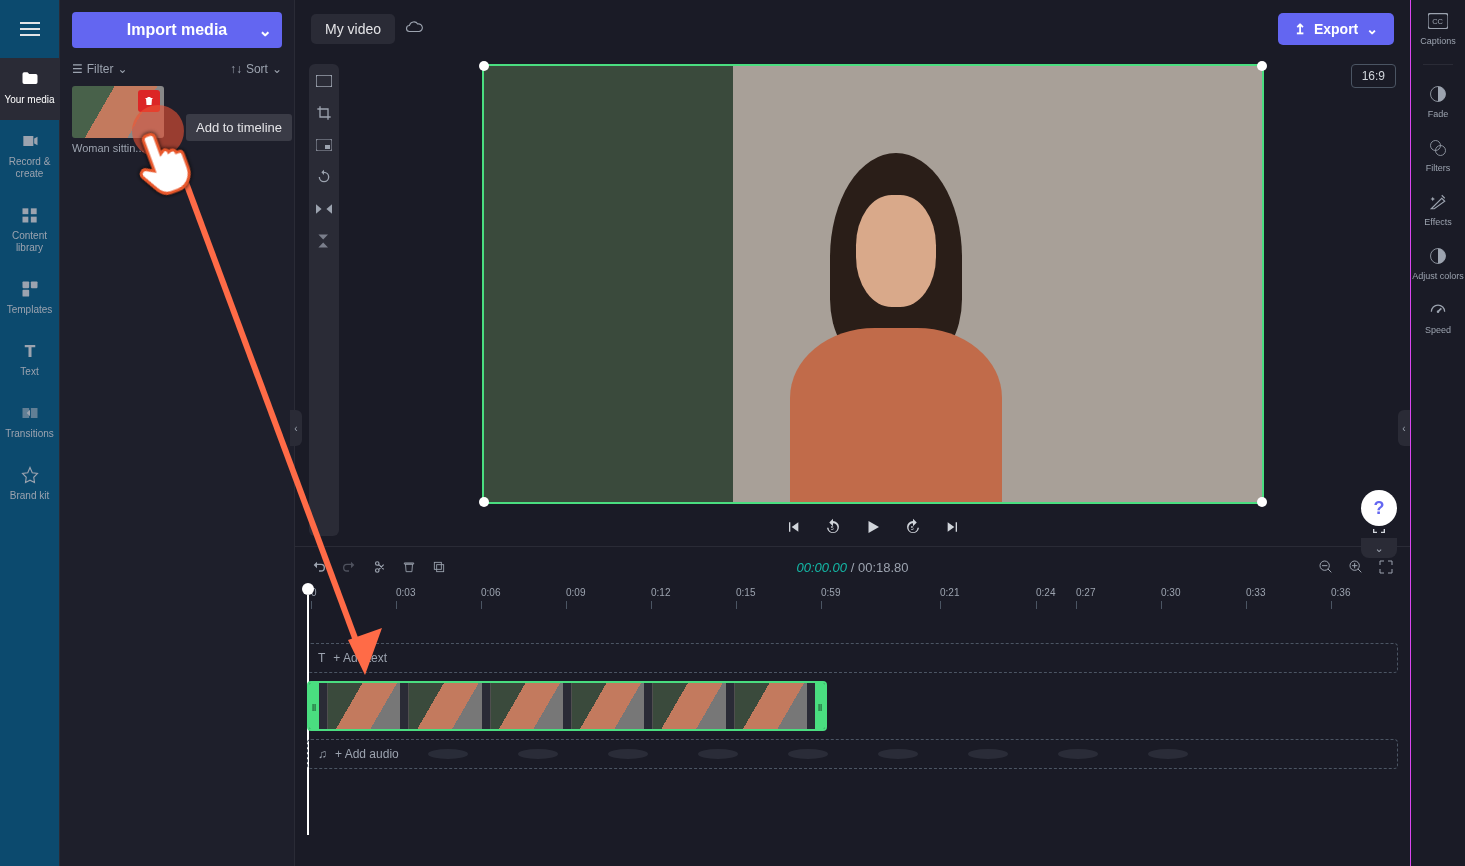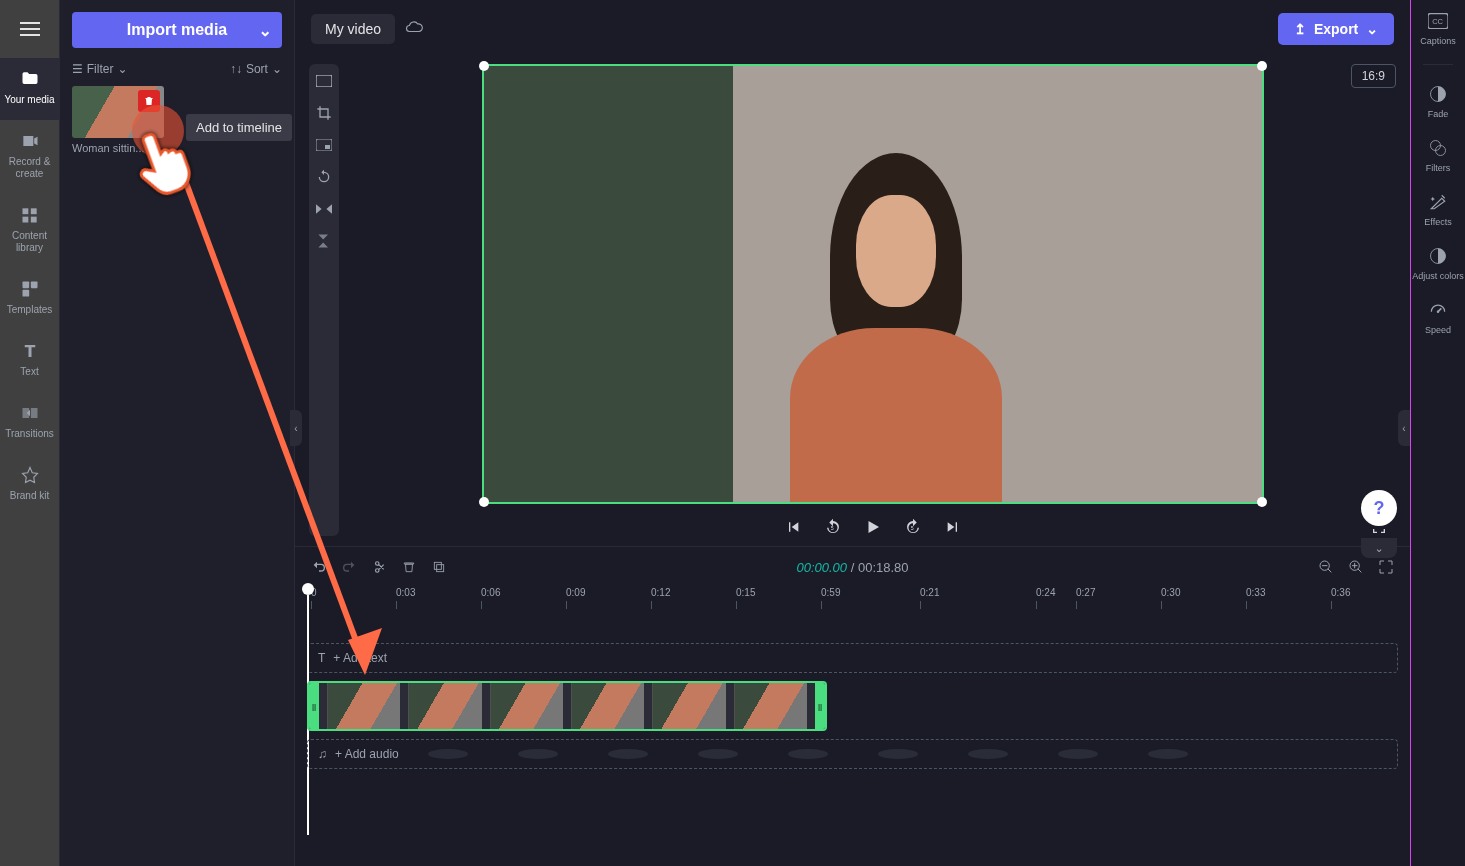--- a/index.html
+++ b/index.html
@@ -1,19 +1,19 @@
 <!DOCTYPE html>
 <html><head>
 <meta charset="utf-8">
 <style>
 * { box-sizing: border-box; margin: 0; padding: 0; }
 body { font-family: -apple-system, "Segoe UI", sans-serif; background: #1a1b26; color: #e4e4e7; width: 1465px; height: 866px; overflow: hidden; position: relative; }
 
 
-.left-rail { position: absolute; left: 0; top: 0; width: 60px; height: 100%; background: #404040; display: flex; flex-direction: column; align-items: center; border-right: 1px solid #2a2b36; }
+.left-rail { position: absolute; left: 0; top: 0; width: 60px; height: 100%; background: #0c4a6e; display: flex; flex-direction: column; align-items: center; border-right: 1px solid #2a2b36; }
 .hamburger { width: 60px; height: 58px; display: flex; align-items: center; justify-content: center; cursor: pointer; }
 .hamburger-lines { width: 20px; height: 14px; display: flex; flex-direction: column; justify-content: space-between; }
 .hamburger-lines div { height: 2px; background: #e4e4e7; }
 .rail-item { width: 60px; padding: 10px 0 14px; display: flex; flex-direction: column; align-items: center; cursor: pointer; font-size: 10px; color: #9ca3af; text-align: center; line-height: 1.2; }
 .rail-item.active { background: #2a2b36; color: #fff; }
 .rail-item .ic { width: 22px; height: 22px; margin-bottom: 4px; display: flex; align-items: center; justify-content: center; }
 
 
 .media-panel { position: absolute; left: 60px; top: 0; width: 235px; height: 100%; background: #1e1f2b; padding: 12px; border-right: 1px solid #2a2b36; }
 .import-btn { width: 100%; height: 36px; background: #6366f1; color: #fff; border: none; border-radius: 4px; font-weight: 600; font-size: 16px; display: flex; align-items: center; justify-content: center; position: relative; cursor: pointer; }
@@ -367,21 +367,21 @@
       </div>
     </div>
     <div class="ruler" id="ruler">
         <div class="tick" style="left: 16px;">0</div>
         <div class="tick" style="left: 101px;">0:03</div>
         <div class="tick" style="left: 186px;">0:06</div>
         <div class="tick" style="left: 271px;">0:09</div>
         <div class="tick" style="left: 356px;">0:12</div>
         <div class="tick" style="left: 441px;">0:15</div>
         <div class="tick" style="left: 526px;">0:59</div>
-        <div class="tick" style="left: 625px;">0:21</div>
+        <div class="tick" style="left: 645px;">0:21</div>
         <div class="tick" style="left: 696px; margin-left: 45px;">0:24</div>
         <div class="tick" style="left: 781px;">0:27</div>
         <div class="tick" style="left: 866px;">0:30</div>
         <div class="tick" style="left: 951px;">0:33</div>
         <div class="tick" style="left: 1036px;">0:36</div>
       </div>
     <div class="tracks">
       <div class="playhead-rail" style="top:-28px;left:6px">
         <div class="head"></div>
         <div class="line"></div>

